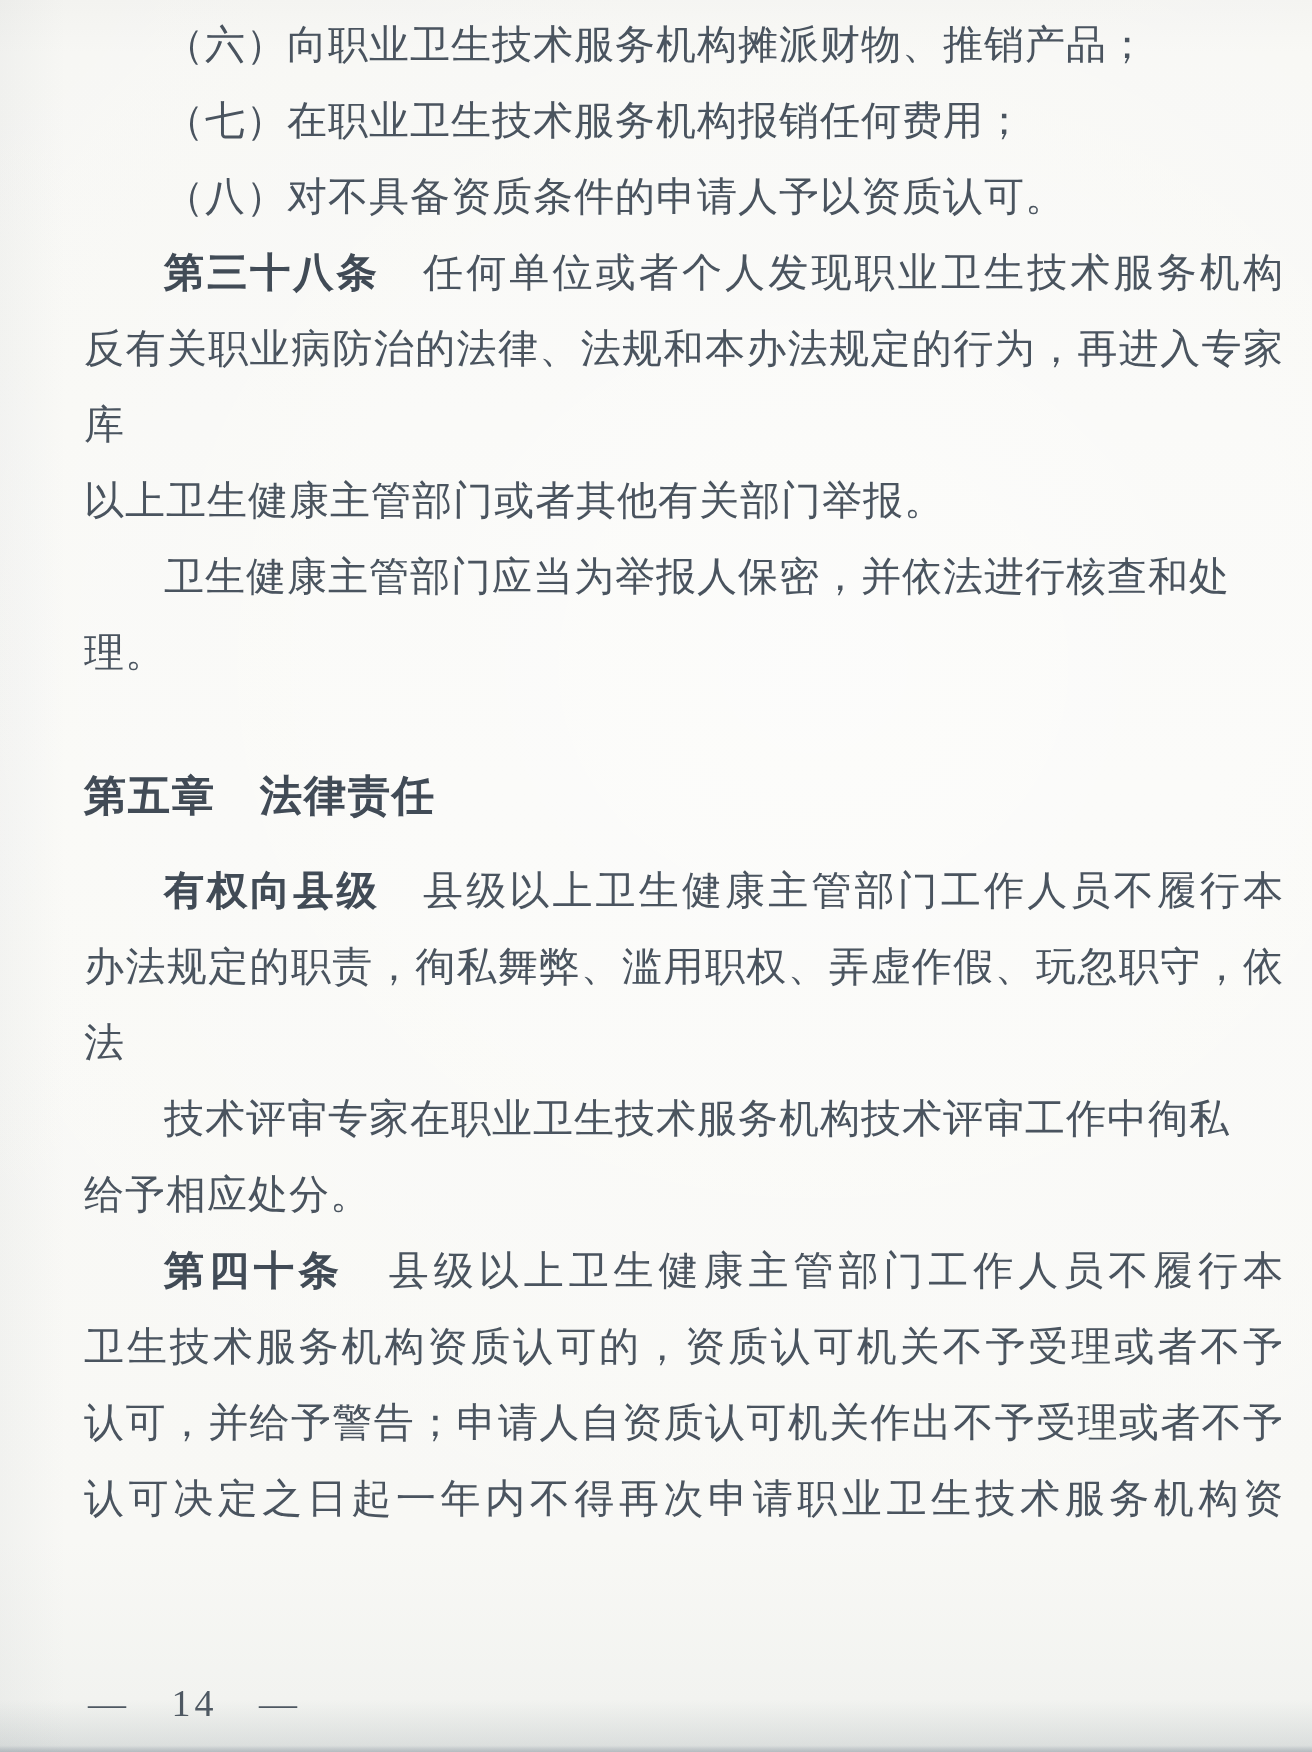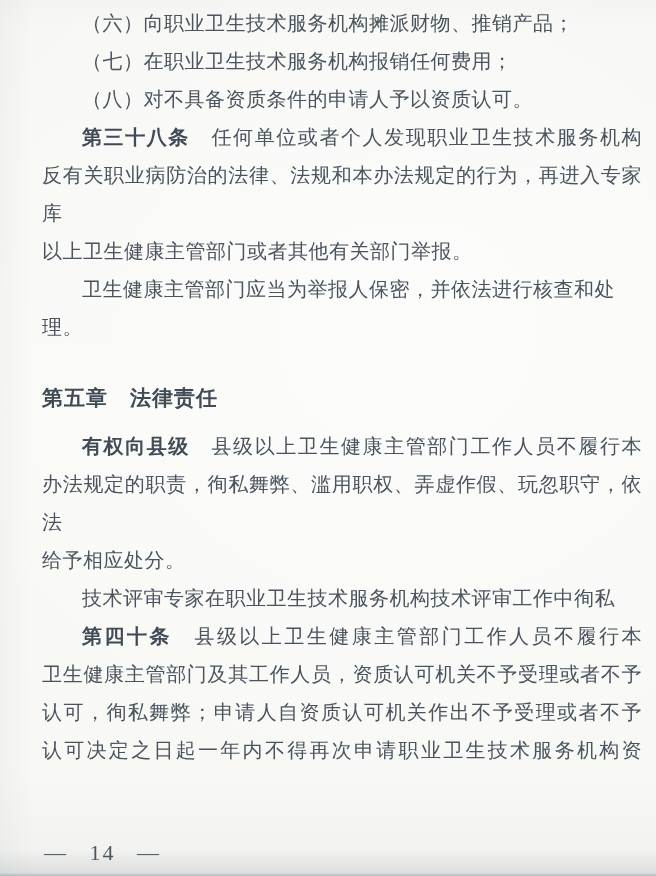--- a/index.html
+++ b/index.html
@@ -64,21 +64,21 @@
     color: #414b56;
     line-height: 38px;
   }
   .article-39-block {
     margin-top: 10px;
   }
   .footer {
     position: absolute;
     left: 44px;
     top: 841px;
-    font-size: 22px;
+    font-size: 19px;
     line-height: 24px;
     letter-spacing: 2px;
     word-spacing: 14px;
     color: #4e5862;
   }
   .bottom-edge {
     position: absolute;
     left: 0;
     right: 0;
     bottom: 0;
@@ -101,27 +101,27 @@
     <div class="line">以上卫生健康主管部门或者其他有关部门举报。</div>
 
     <div class="line indent">卫生健康主管部门应当为举报人保密，并依法进行核查和处</div>
     <div class="line">理。</div>
 
     <div class="chapter-heading">第五章　法律责任</div>
 
     <div class="article-39-block">
       <div class="line indent fill"><span class="art-num">有权向县级</span><span>　县级以上卫生健康主管部门工作人员不履行本</span></div>
       <div class="line fill">办法规定的职责，徇私舞弊、滥用职权、弄虚作假、玩忽职守，依法</div>
+      <div class="line indent">技术评审专家在职业卫生技术服务机构技术评审工作中徇私</div>
+
       <div class="line">给予相应处分。</div>
 
-      <div class="line indent">技术评审专家在职业卫生技术服务机构技术评审工作中徇私</div>
-
       <div class="line indent fill"><span class="art-num">第四十条</span><span>　县级以上卫生健康主管部门工作人员不履行本</span></div>
-      <div class="line fill">卫生健康主管部门及其工作人员，资质认可机关不予受理或者不予</div>
-      <div class="line fill">认可，徇私舞弊；申请人自资质认可机关作出不予受理或者不予</div>
+      <div class="line fill">卫生技术服务机构资质认可的，资质认可机关不予受理或者不予</div>
+      <div class="line fill">认可，并给予警告；申请人自资质认可机关作出不予受理或者不予</div>
       <div class="line fill">认可决定之日起一年内不得再次申请职业卫生技术服务机构资</div>
 
     </div>
 
   </div>
 
   <div class="footer">— 14 —</div>
   <div class="bottom-edge"></div>
 </div>
 

